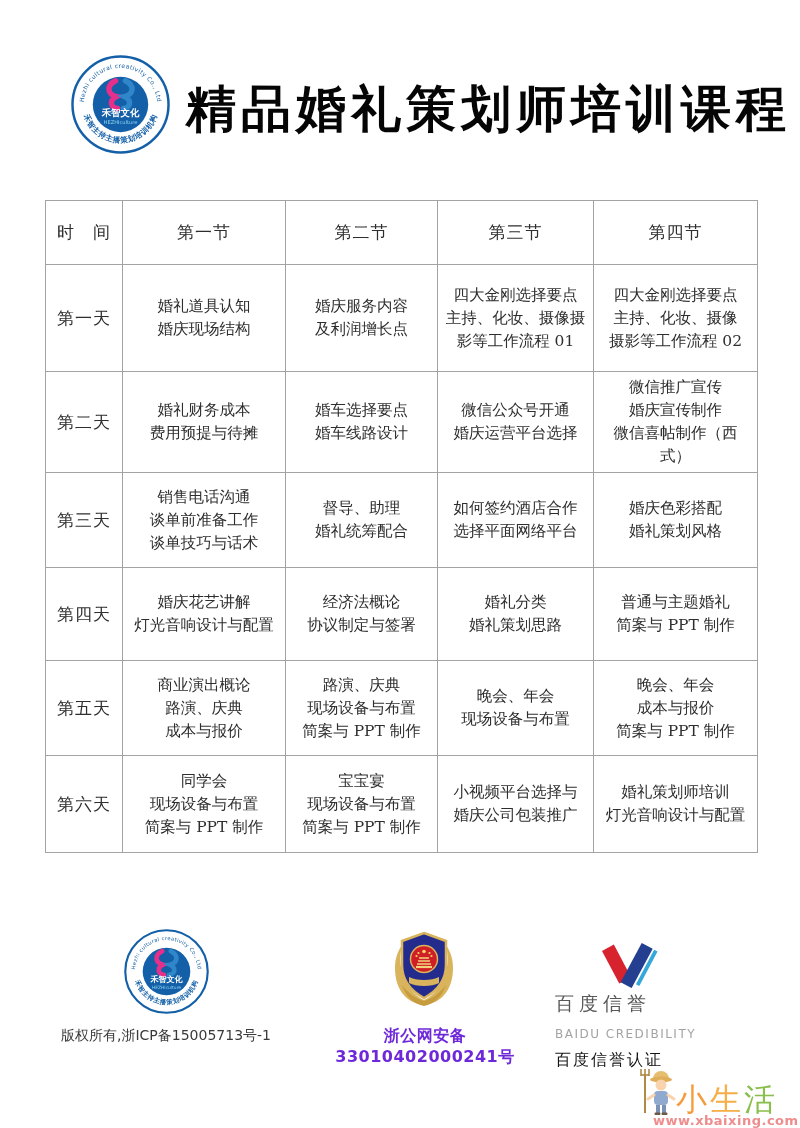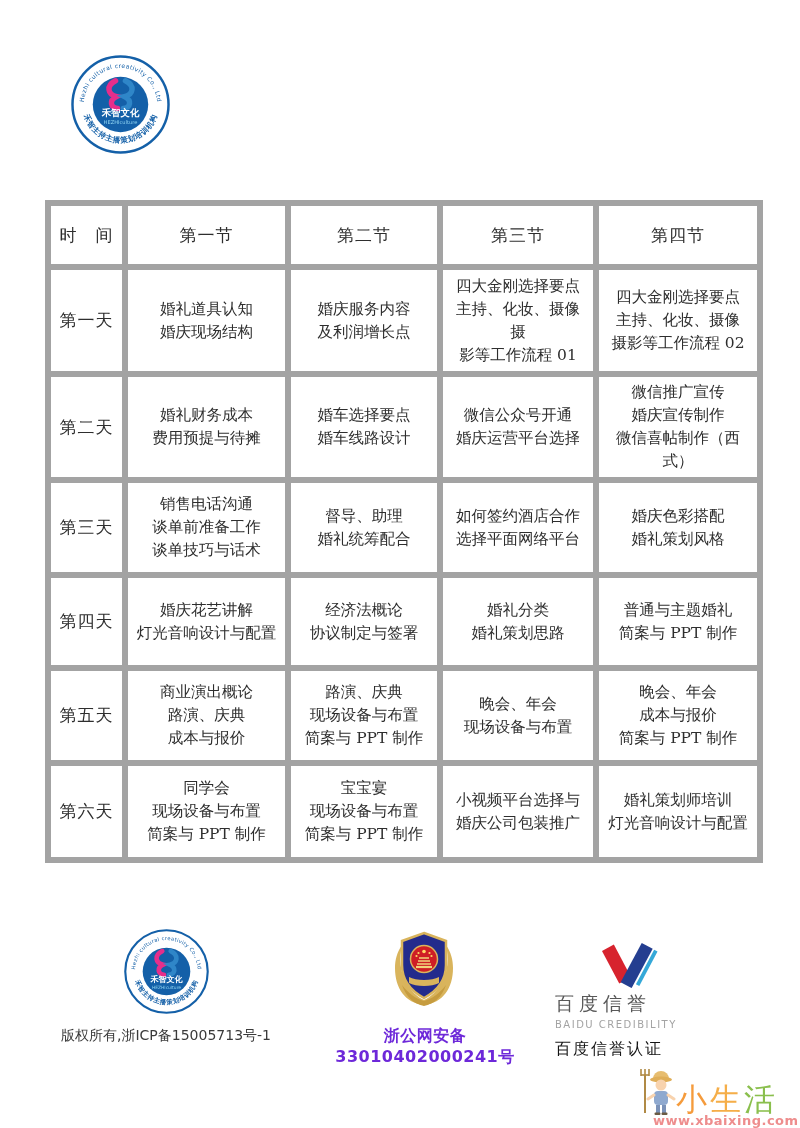--- a/index.html
+++ b/index.html
@@ -19,42 +19,42 @@
     font-size:50px; font-weight:bold; letter-spacing:5px; white-space:nowrap;
     color:#050505;
   }
 
   
   table.course-table {
     position:absolute; left:45px; top:200px; width:712px;
     border-collapse:collapse; table-layout:fixed;
   }
   .course-table th, .course-table td {
-    border:6px solid #a3a3a3; text-align:center; vertical-align:middle;
+    border:1px solid #a3a3a3; text-align:center; vertical-align:middle;
     font-weight:normal; color:#2e2e2e; padding:4px 6px;
   }
   .course-table th { font-size:17px; letter-spacing:1px; }
   .day-cell { font-size:17px; letter-spacing:1px; }
   .session-cell { font-size:15.5px; line-height:23px; white-space:pre-line; }
 
   
   .sans { font-family:"DejaVu Sans","Liberation Sans",sans-serif; }
   .icp-text {
     position:absolute; left:40px; top:1027px; width:252px; text-align:center;
     font-size:14px; color:#3a3a3a;
   }
   .police-badge { position:absolute; left:392px; top:927px; width:64px; height:84px; }
   .police-text {
     position:absolute; left:305px; top:1026px; width:240px; text-align:center;
     font-size:16px; font-weight:bold; color:#6d28d9; letter-spacing:0.5px;
   }
   .baidu-block { position:absolute; left:555px; top:942px; width:148px; text-align:left; }
   .baidu-v { width:58px; height:46px; margin:0 auto; display:block; }
   .baidu-title { font-size:19px; color:#585858; letter-spacing:5px; margin-top:3px; }
-  .baidu-sub { font-size:10px; color:#a3a3a3; letter-spacing:1.5px; margin-top:2px; }
+  .baidu-sub { font-size:12px; color:#a3a3a3; letter-spacing:1.5px; margin-top:10px; }
   .baidu-cert { font-size:16px; font-weight:normal; color:#141414; letter-spacing:2px; margin-top:9px; }
 
   
   .watermark { position:absolute; left:638px; top:1066px; width:158px; }
   .wm-top { display:flex; align-items:flex-end; }
   .mascot { width:38px; height:50px; flex:0 0 auto; }
   .wm-name {
     font-size:31px; font-weight:normal; letter-spacing:3px; line-height:34px;
     white-space:nowrap;
   }
@@ -89,20 +89,21 @@
       <text x="50" y="70" text-anchor="middle" font-size="5.2" fill="#8fd4f2" font-family="DejaVu Sans, sans-serif">HEZHIculture</text>
     </symbol>
   </defs>
 </svg>
 
 <div class="page">
 
   <svg class="header-logo">
     <use href="#hezhi-logo-symbol"></use>
   </svg>
+  <h1 class="page-title">精品婚礼策划师培训课程</h1>
 
   <table class="course-table">
     <colgroup>
       <col style="width:77px">
         <col style="width:163px">
         <col style="width:152px">
       <col style="width:156px">
         <col style="width:164px">
     </colgroup>
     <tbody>

